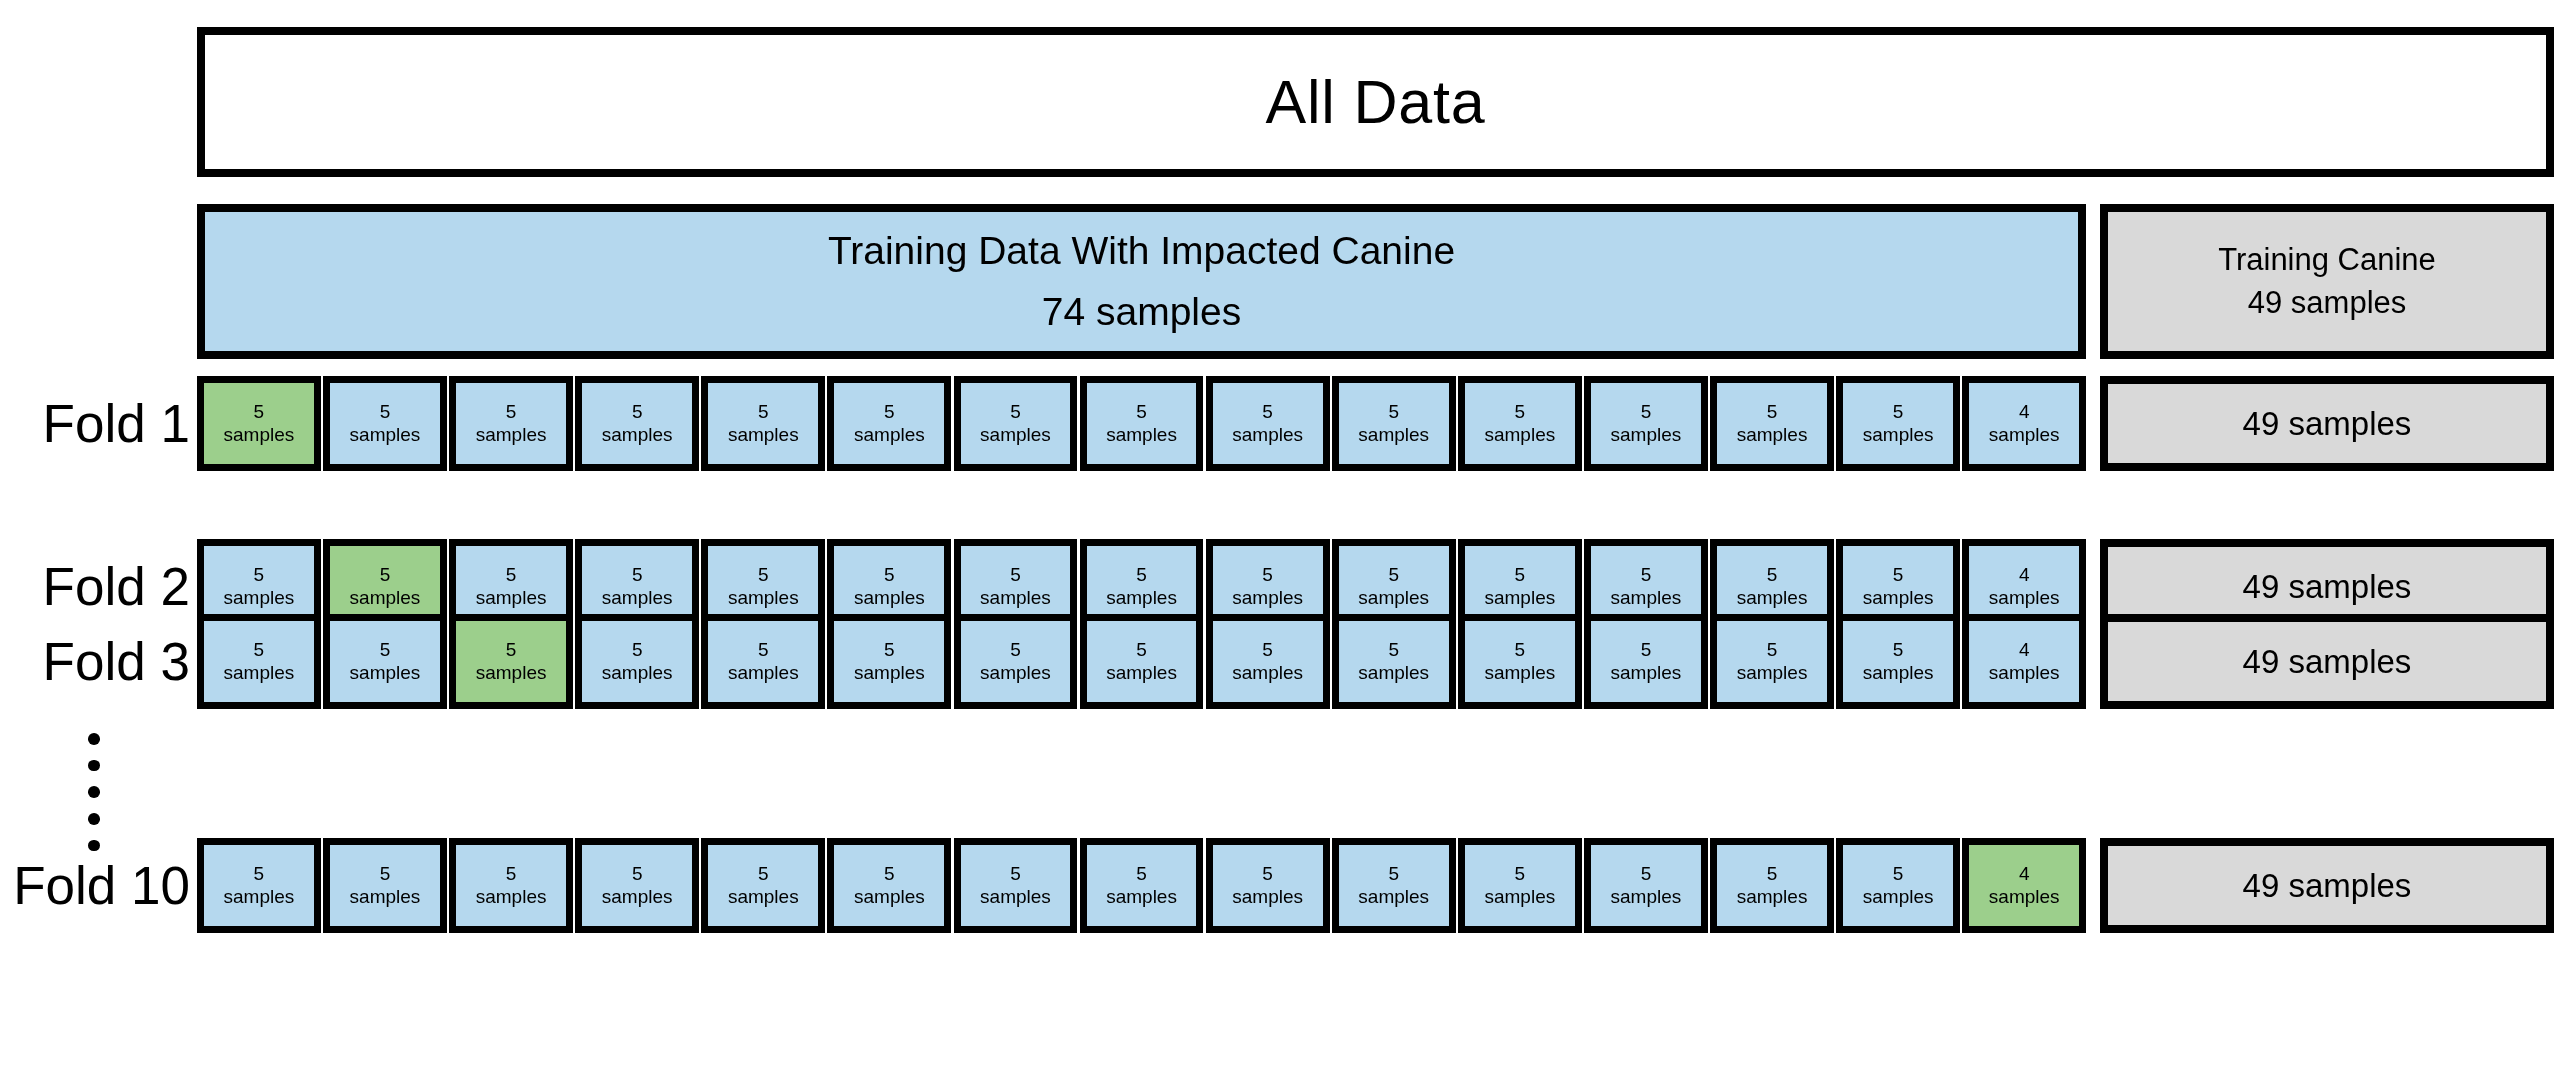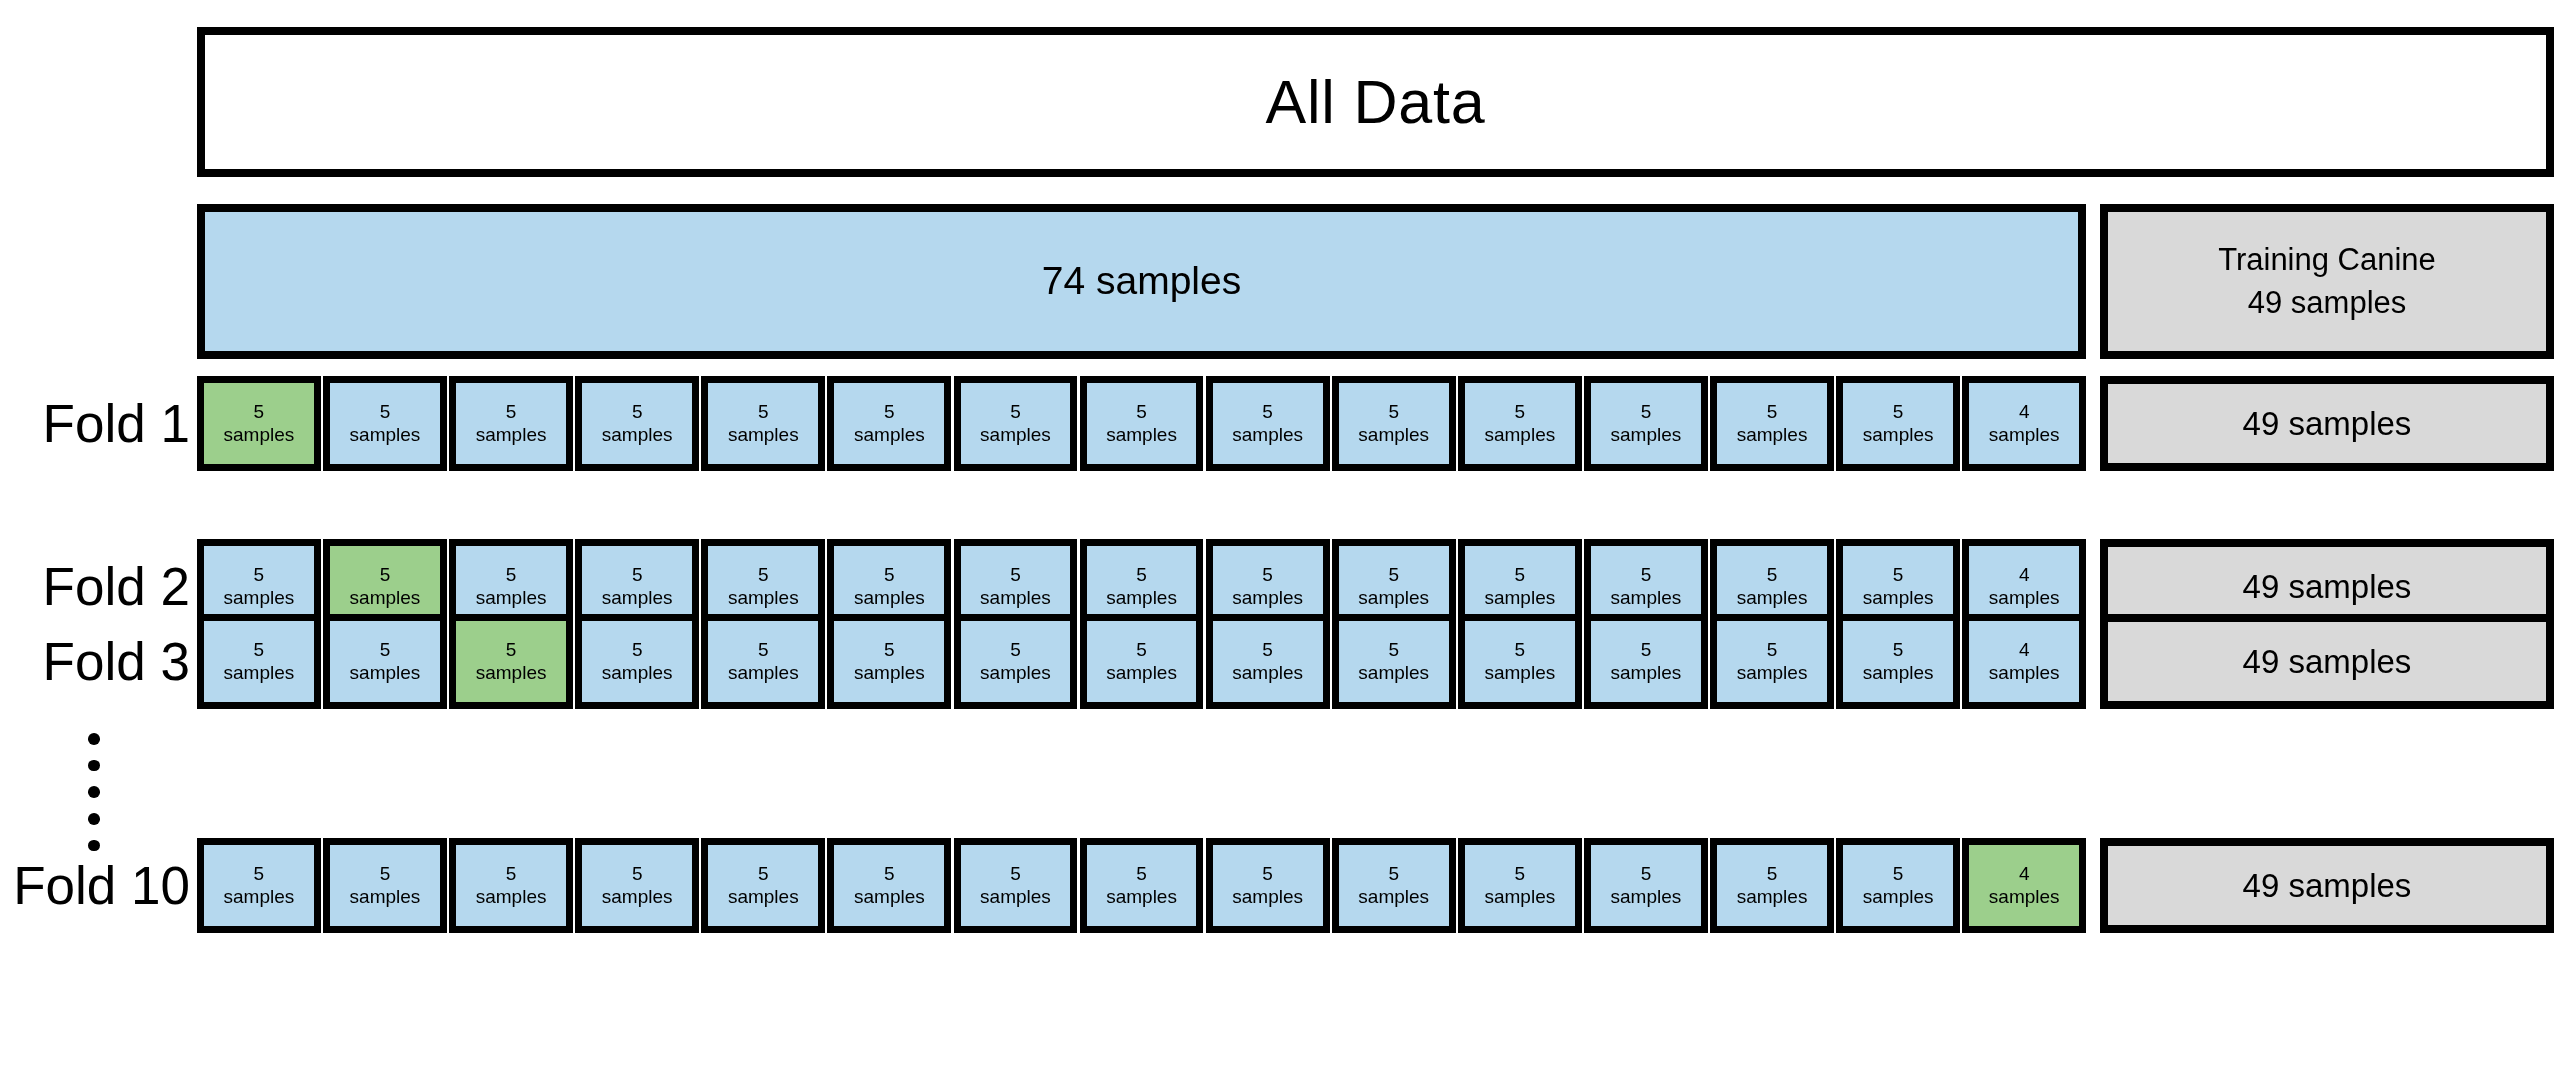--- a/index.html
+++ b/index.html
@@ -99,20 +99,21 @@
 </head>
 <body>
 
 <div class="canvas">
 
   <div class="all-data-box">
     <div class="title">All Data</div>
   </div>
 
   <div class="train-with-box">
+    <div class="line">Training Data With Impacted Canine</div>
     <div class="line">74 samples</div>
   </div>
 
   <div class="train-without-box">
     <div class="line">Training Canine</div>
     <div class="line">49 samples</div>
   </div>
 
   <div id="fold-rows">
       <div class="fold-row" style="top: 376px;">

